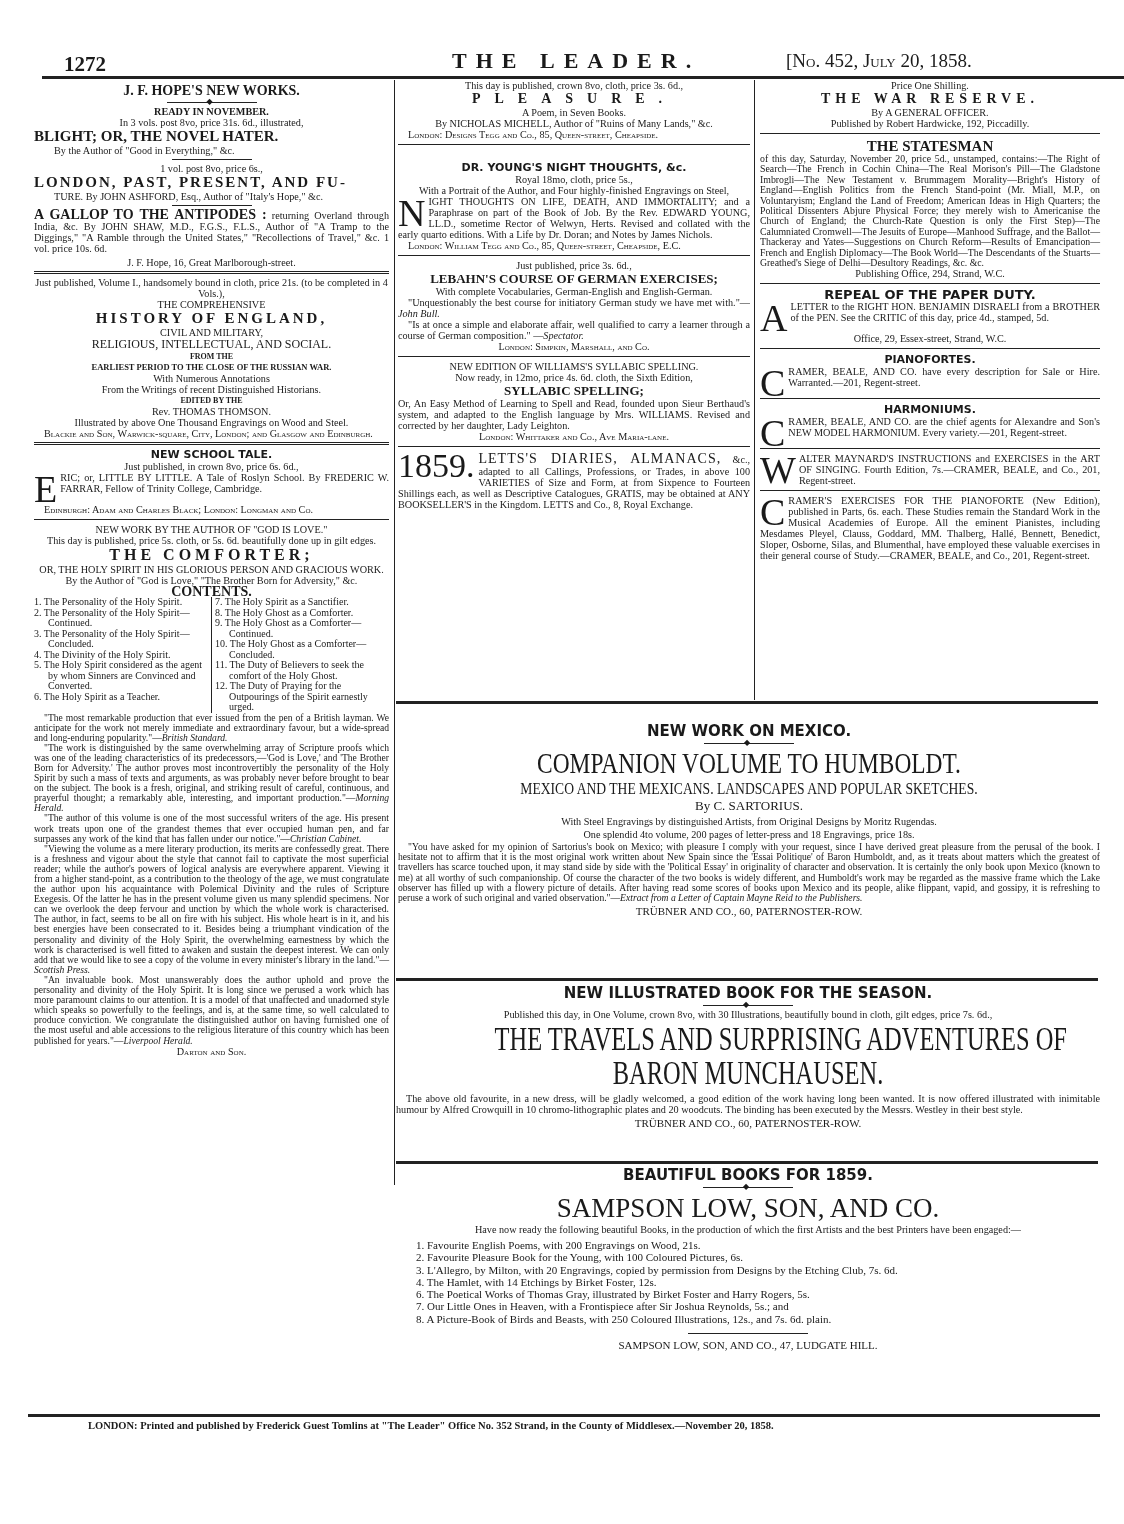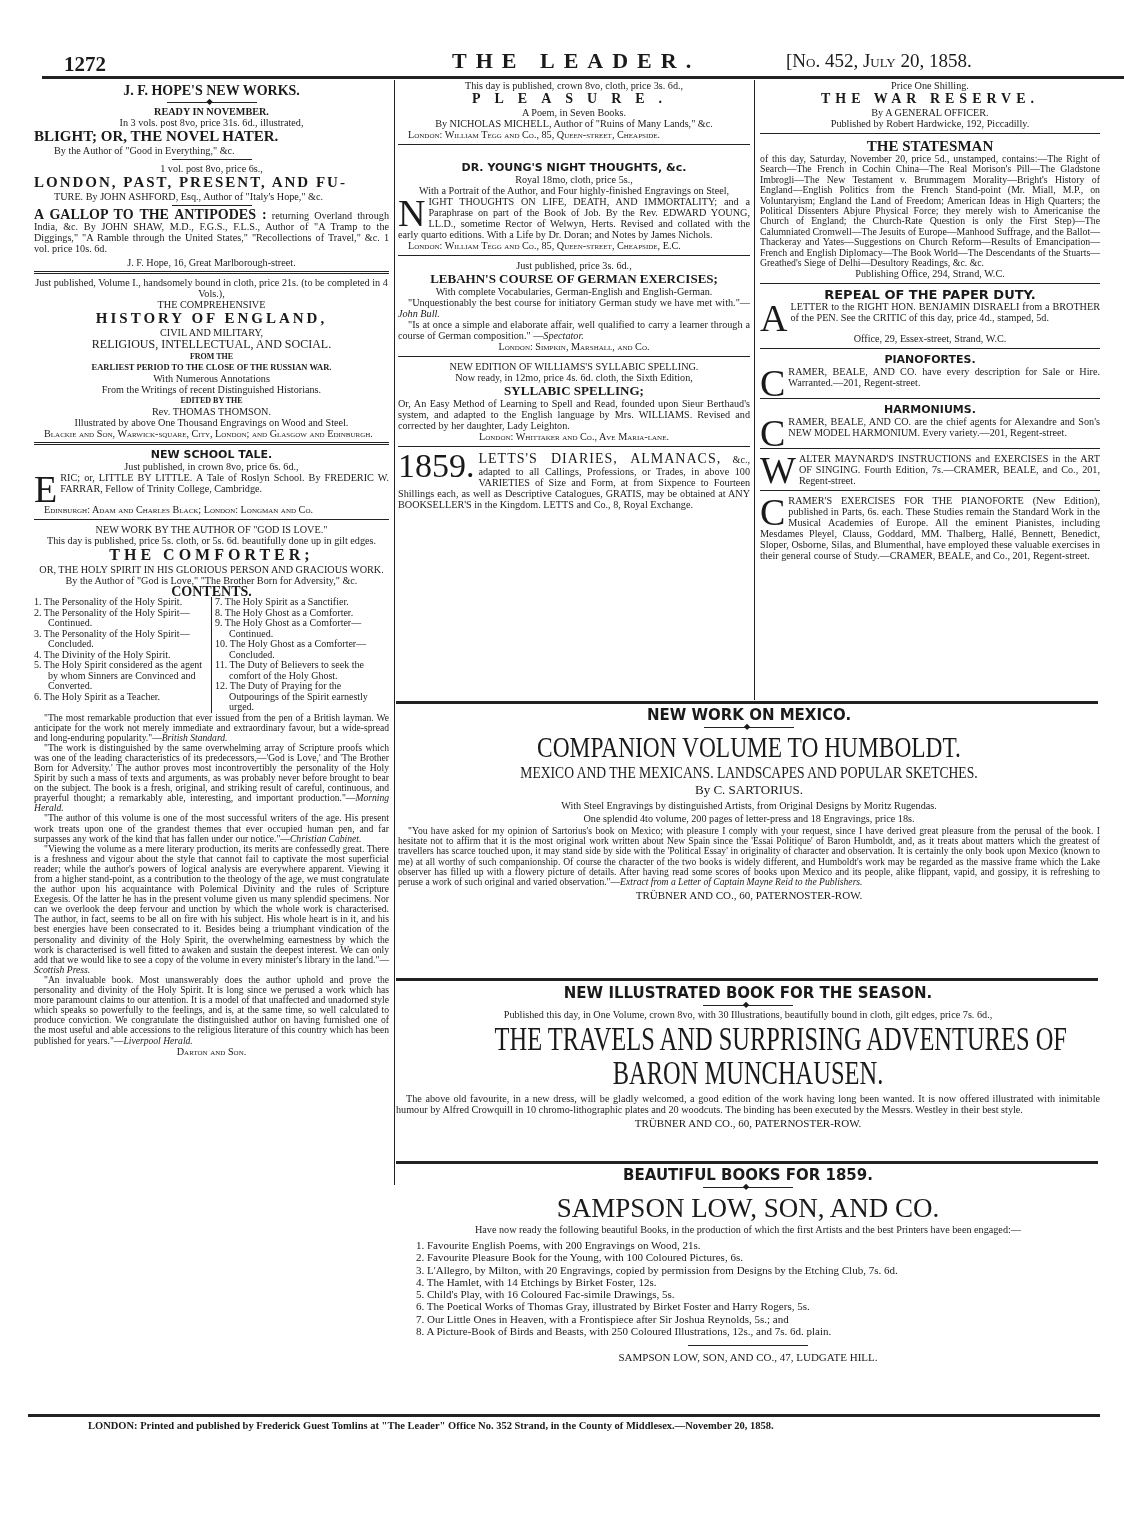--- a/index.html
+++ b/index.html
@@ -116,21 +116,21 @@
     <p class="c sc">Darton and Son.</p>
   </div>
 </div>
 
 <div class="col" style="left:398px;top:80px;width:352px;">
   <div>
     <p class="c">This day is published, crown 8vo, cloth, price 3s. 6d.,</p>
     <p class="c b" style="font-size:14px;line-height:16px;letter-spacing:14px;">PLEASURE.</p>
     <p class="c">A Poem, in Seven Books.</p>
     <p class="c">By NICHOLAS MICHELL, Author of "Ruins of Many Lands," &amp;c.</p>
-    <p class="j ind sc">London: William Tegg and Co., 85, Queen-street, Cheapside.</p>
+    <p class="j ind sc">London: Designs Tegg and Co., 85, Queen-street, Cheapside.</p>
   </div>
   <div class="rule"></div>
   <div>
     <p class="c sans" style="font-size:11px;line-height:13px;margin-top:16px;">DR. YOUNG'S NIGHT THOUGHTS, &amp;c.</p>
     <p class="c">Royal 18mo, cloth, price 5s.,</p>
     <p class="c">With a Portrait of the Author, and Four highly-finished Engravings on Steel,</p>
     <p class="j"><span class="drop">N</span><span>IGHT THOUGHTS ON LIFE, DEATH, AND IMMORTALITY; and a Paraphrase on part of the Book of Job. By the Rev. EDWARD YOUNG, LL.D., sometime Rector of Welwyn, Herts. Revised and collated with the early quarto editions. With a Life by Dr. Doran; and Notes by James Nichols.</span></p>
     <p class="j ind sc" style="clear:both;">London: William Tegg and Co., 85, Queen-street, Cheapside, E.C.</p>
   </div>
   <div class="rule"></div>
@@ -190,21 +190,21 @@
     <p class="j"><span class="drop">W</span><span>ALTER MAYNARD'S INSTRUCTIONS and EXERCISES in the ART OF SINGING. Fourth Edition, 7s.—CRAMER, BEALE, and Co., 201, Regent-street.</span></p>
   </div>
   <div class="rule" style="clear:both;"></div>
   <div>
     <p class="j"><span class="drop">C</span><span>RAMER'S EXERCISES FOR THE PIANOFORTE (New Edition), published in Parts, 6s. each. These Studies remain the Standard Work in the Musical Academies of Europe. All the eminent Pianistes, including Mesdames Pleyel, Clauss, Goddard, MM. Thalberg, Hallé, Bennett, Benedict, Sloper, Osborne, Silas, and Blumenthal, have employed these valuable exercises in their general course of Study.—CRAMER, BEALE, and Co., 201, Regent-street.</span></p>
   </div>
 </div>
 
 <div class="hline" style="left:396px;top:701px;width:702px;height:3px;"></div>
 
-<div class="abs" style="left:398px;top:706px;width:702px;font-size:10.2px;line-height:11px;">
+<div class="abs" style="left:398px;top:722px;width:702px;font-size:10.2px;line-height:11px;">
   <p class="c sans" style="margin:0;font-size:15px;line-height:18px;">NEW WORK ON MEXICO.</p>
   <div class="orn"></div>
   <p class="c" style="margin:0;font-size:30px;line-height:32px;transform:scaleX(0.78);">COMPANION VOLUME TO HUMBOLDT.</p>
   <p class="c" style="margin:0;font-size:17px;line-height:19px;transform:scaleX(0.8);">MEXICO AND THE MEXICANS. LANDSCAPES AND POPULAR SKETCHES.</p>
   <p class="c" style="margin:0;font-size:13px;line-height:15px;">By C. SARTORIUS.</p>
   <p class="c" style="margin:3px 0 0;">With Steel Engravings by distinguished Artists, from Original Designs by Moritz Rugendas.</p>
   <p class="c" style="margin:2px 0;">One splendid 4to volume, 200 pages of letter-press and 18 Engravings, price 18s.</p>
   <p class="j ind" style="margin:2px 0;font-size:9.6px;line-height:10.2px;"><span>"You have asked for my opinion of Sartorius's book on Mexico; with pleasure I comply with your request, since I have derived great pleasure from the perusal of the book. I hesitate not to affirm that it is the most original work written about New Spain since the 'Essai Politique' of Baron Humboldt, and, as it treats about matters which the greatest of travellers has scarce touched upon, it may stand side by side with the 'Political Essay' in originality of character and observation. It is certainly the only book upon Mexico (known to me) at all worthy of such companionship. Of course the character of the two books is widely different, and Humboldt's work may be regarded as the massive frame which the Lake observer has filled up with a flowery picture of details. After having read some scores of books upon Mexico and its people, alike flippant, vapid, and gossipy, it is refreshing to peruse a work of such original and varied observation."—</span><span class="it">Extract from a Letter of Captain Mayne Reid to the Publishers.</span></p>
   <p class="c" style="margin:3px 0 0;font-size:11px;">TRÜBNER AND CO., 60, PATERNOSTER-ROW.</p>
 </div>
@@ -224,21 +224,20 @@
 <div class="abs" style="left:396px;top:1166px;width:704px;font-size:10.2px;line-height:11px;">
   <p class="c sans" style="margin:0;font-size:15px;line-height:18px;">BEAUTIFUL BOOKS FOR 1859.</p>
   <div class="orn"></div>
   <p class="c" style="margin:6px 0 2px;font-size:27px;line-height:28px;">SAMPSON LOW, SON, AND CO.</p>
   <p class="c" style="margin:0 0 4px;">Have now ready the following beautiful Books, in the production of which the first Artists and the best Printers have been engaged:—</p>
   <ol class="list" style="list-style:none;">
     <li>1. Favourite English Poems, with 200 Engravings on Wood, 21s.</li>
     <li>2. Favourite Pleasure Book for the Young, with 100 Coloured Pictures, 6s.</li>
     <li>3. L'Allegro, by Milton, with 20 Engravings, copied by permission from Designs by the Etching Club, 7s. 6d.</li>
     <li>4. The Hamlet, with 14 Etchings by Birket Foster, 12s.</li>
-    <li>5. Child's Play, with 16 Coloured Fac-simile Drawings, 5s.</li>
     <li>6. The Poetical Works of Thomas Gray, illustrated by Birket Foster and Harry Rogers, 5s.</li>
     <li>7. Our Little Ones in Heaven, with a Frontispiece after Sir Joshua Reynolds, 5s.; and</li>
     <li>8. A Picture-Book of Birds and Beasts, with 250 Coloured Illustrations, 12s., and 7s. 6d. plain.</li>
   </ol>
   <div class="short" style="width:120px;margin:8px auto 6px;"></div>
   <p class="c" style="margin:0;font-size:11px;">SAMPSON LOW, SON, AND CO., 47, LUDGATE HILL.</p>
 </div>
 
 <div class="hline" style="left:28px;top:1414px;width:1072px;height:3px;"></div>
 <div class="abs b" style="left:88px;top:1420px;font-size:10.5px;white-space:nowrap;">LONDON: Printed and published by Frederick Guest Tomlins at "The Leader" Office No. 352 Strand, in the County of Middlesex.—November 20, 1858.</div>

